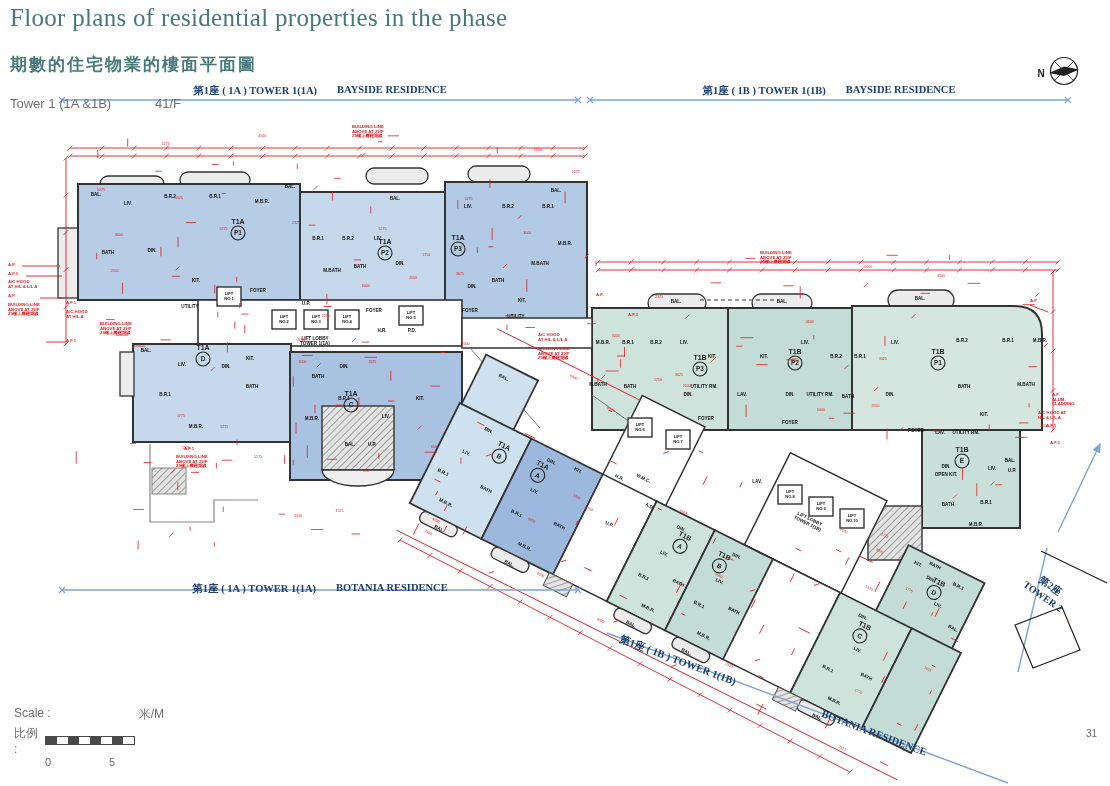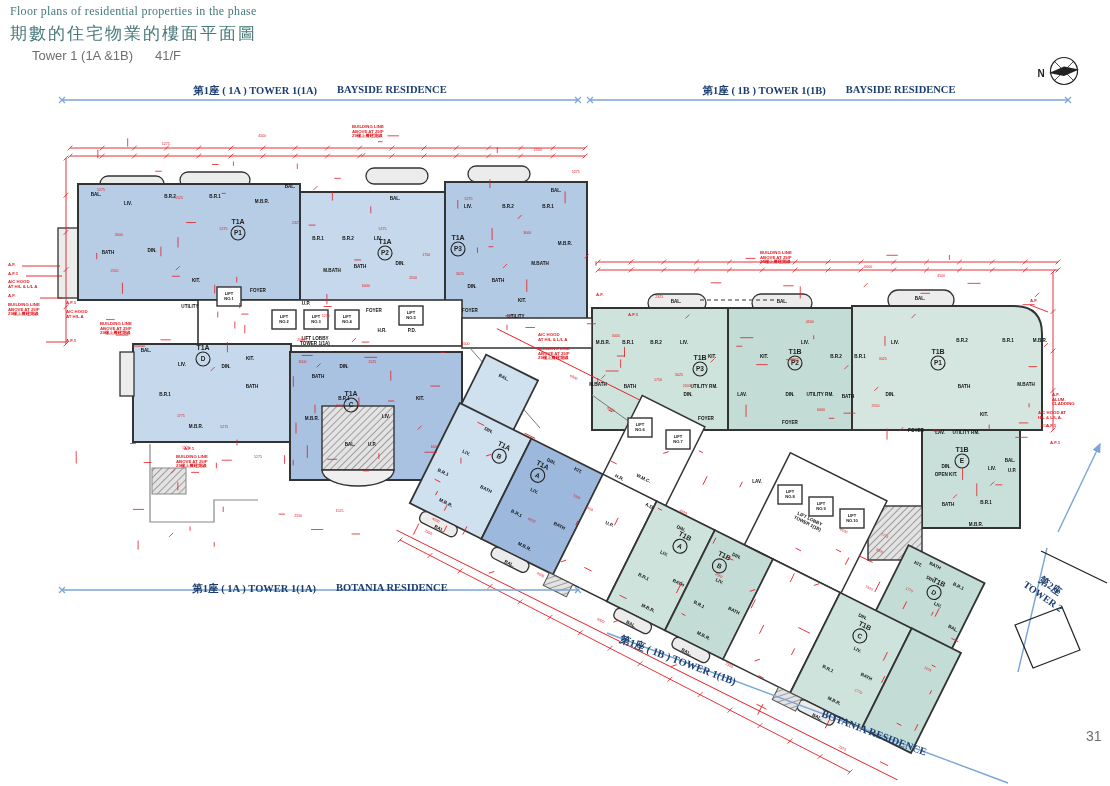--- a/index.html
+++ b/index.html
@@ -2,23 +2,23 @@
 <html><head>
 <meta charset="utf-8">
 <style>
   html,body{margin:0;padding:0;background:#fff;}
   .page{position:relative;width:1110px;height:786px;background:#fff;overflow:hidden;
         font-family:"Liberation Sans",sans-serif;}
   #plan-svg{position:absolute;left:0;top:0;width:1110px;height:786px;}
 
   
   .hdr{position:absolute;left:10px;top:4px;z-index:5;}
-  .title-en{font-family:"Liberation Serif",serif;font-size:12px;color:#47797b;letter-spacing:.3px;}
-  .title-zh{font-size:17px;font-weight:normal;color:#47797b;margin-top:3px;letter-spacing:2px;}
-  .twr-row{display:flex;font-size:13px;color:#6d6e71;margin-top:3px;text-align:center;}
+  .title-en{font-family:"Liberation Serif",serif;font-size:25px;color:#47797b;letter-spacing:.3px;}
+  .title-zh{font-size:17px;font-weight:bold;color:#47797b;margin-top:21px;letter-spacing:2px;}
+  .twr-row{display:flex;font-size:13px;color:#6d6e71;margin-top:20px;}
   .twr-row .c1{width:145px;}
 
   
   .bnd{position:absolute;z-index:4;color:#1b3e6f;font-family:"Liberation Serif",serif;
        font-weight:bold;font-size:10.5px;white-space:nowrap;}
   .bnd .row{display:flex;justify-content:center;gap:20px;}
   .bnd-tl{left:62px;top:84px;width:516px;}
   .bnd-tr{left:590px;top:84px;width:478px;}
   .bnd-bl{left:62px;top:582px;width:516px;}
   .bnd-diag{left:600px;top:624px;width:436px;transform:rotate(20.6deg);transform-origin:0 0;}
@@ -32,21 +32,21 @@
   .scale .r1{display:flex;width:150px;justify-content:space-between;}
   .scale .r2{display:flex;align-items:center;margin-top:2px;}
   .scale .zh{width:30px;}
   .sbar{display:flex;height:7px;border:1px solid #4a4a4a;margin-left:1px;}
   .sbar div{width:11px;height:7px;}
   .sbar .b{background:#4a4a4a;} .sbar .w{background:#fff;}
   .snum{position:relative;width:90px;height:12px;margin-left:31px;font-size:11px;}
   .snum span{position:absolute;top:0;}
   .snum .n0{left:0;} .snum .n5{left:64px;}
 
-  .pagenum{position:absolute;left:1086px;top:728px;font-size:14px;color:#6d6e71;z-index:5;}
+  .pagenum{position:absolute;left:1086px;top:728px;font-size:10px;color:#6d6e71;z-index:5;}
 
   
   .room{font:bold 4.6px "Liberation Sans",sans-serif;fill:#101010;text-anchor:middle;}
   .lift{font:bold 4px "Liberation Sans",sans-serif;fill:#101010;text-anchor:middle;}
   .lobby{font:bold 4.6px "Liberation Sans",sans-serif;fill:#101010;text-anchor:middle;}
   .unitname{font:bold 7px "Liberation Sans",sans-serif;fill:#222;text-anchor:middle;}
   .unitletter{font:bold 6.5px "Liberation Sans",sans-serif;fill:#222;text-anchor:middle;}
   .unitcirc{fill:none;stroke:#222;stroke-width:1.1;}
   .callout{font:bold 4.3px "Liberation Sans",sans-serif;fill:#e31c23;}
   .dim{stroke:#e31c23;stroke-width:0.8;}
@@ -798,15 +798,38 @@
     <div class="row">
       <span>第1座 ( 1B ) TOWER 1(1B)</span>
       <span>BOTANIA RESIDENCE</span>
     </div>
   </div>
   <div class="tower2">
     <div>第2座</div>
     <div>TOWER 2</div>
   </div>
 
+  <div class="scale">
+    <div class="r1">
+      <span>Scale :</span>
+      <span>米/M</span>
+    </div>
+    <div class="r2">
+      <span class="zh">比例 :</span>
+      <span class="sbar">
+        <div class="b"></div>
+          <div class="w"></div>
+          <div class="b"></div>
+          <div class="w"></div>
+        <div class="b"></div>
+          <div class="w"></div>
+          <div class="b"></div>
+          <div class="w"></div>
+      </span>
+    </div>
+    <div class="snum">
+      <span class="n0">0</span>
+      <span class="n5">5</span>
+    </div>
+  </div>
 
   <div class="pagenum">31</div>
 </div>
 
 </body></html>

